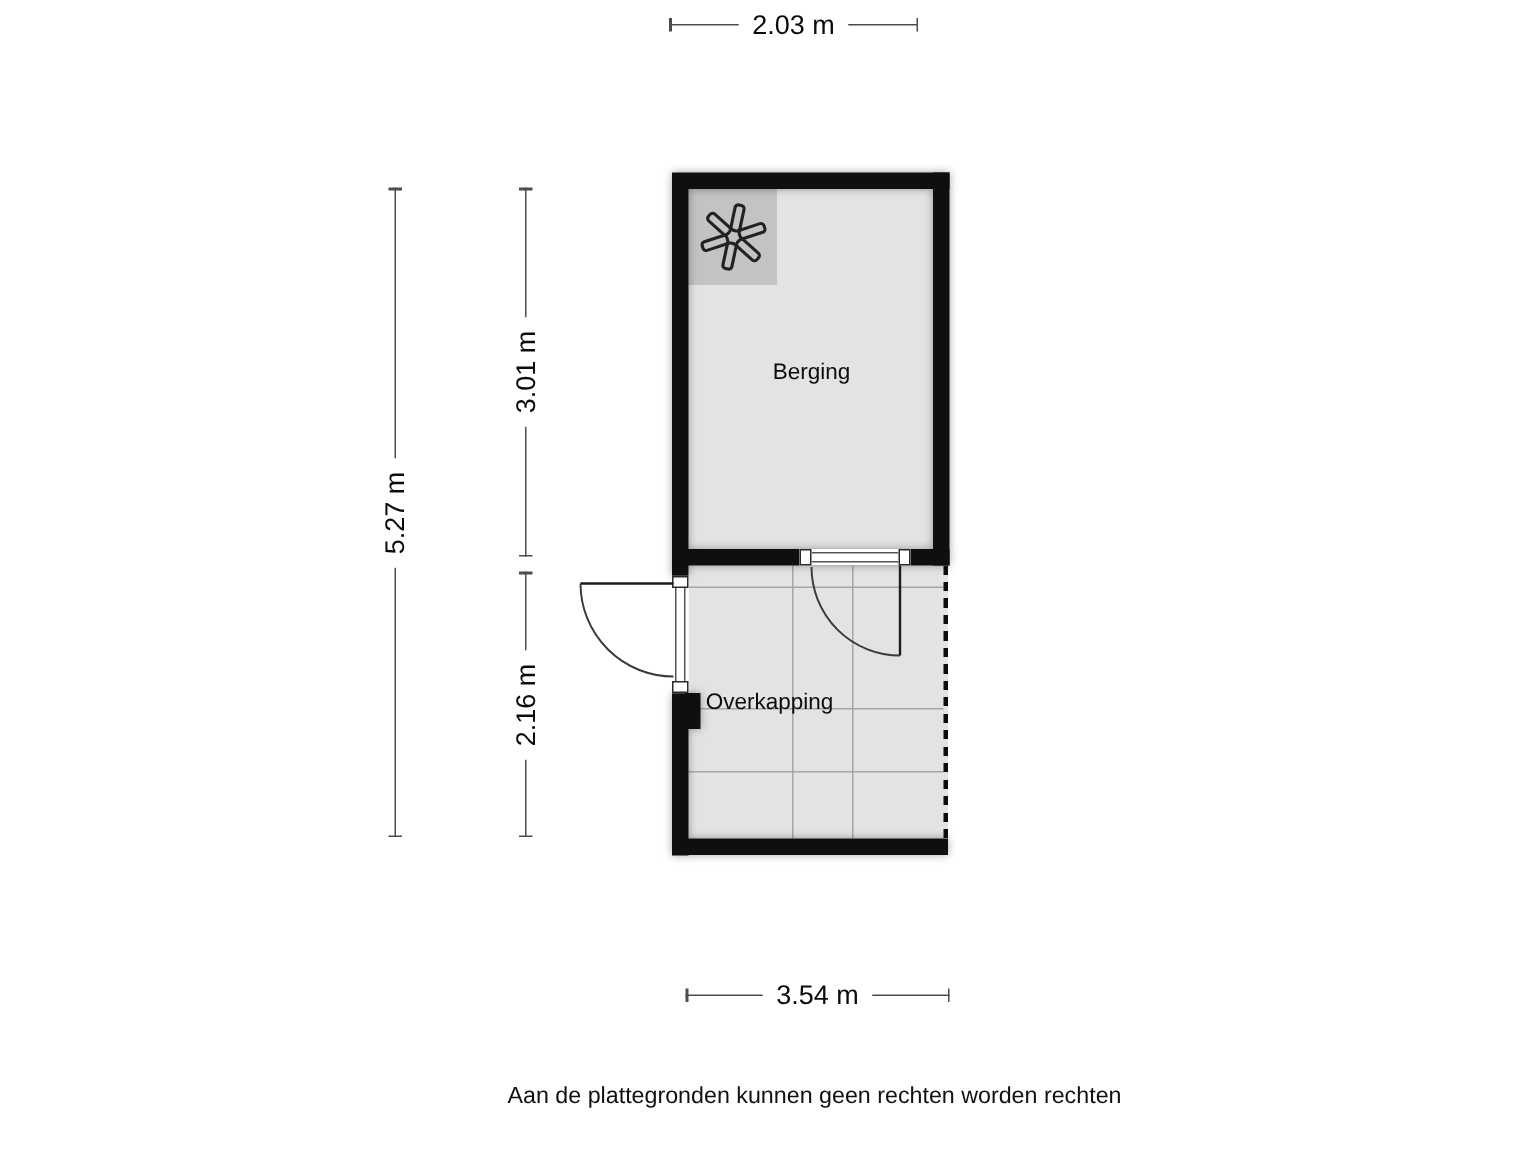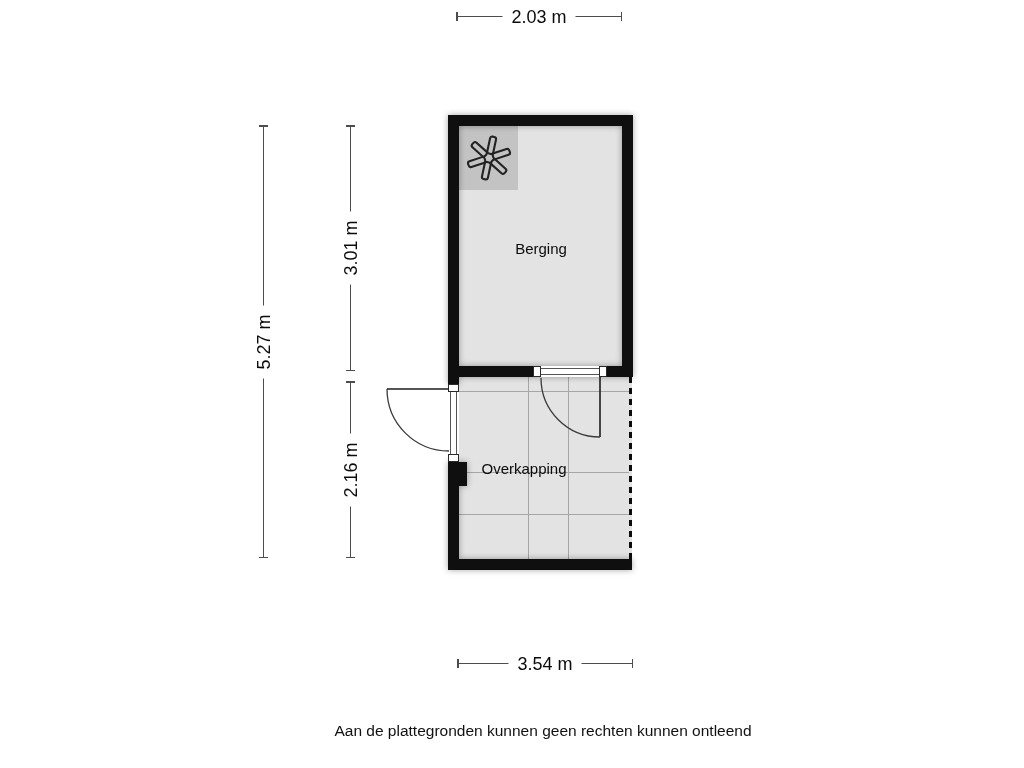--- a/index.html
+++ b/index.html
@@ -49,21 +49,21 @@
   .footer .l1{font-size:15.5px;line-height:22px;}
   .footer .l2{font-size:16px;line-height:22px;}
 
   svg{display:block;}
 </style>
 </head>
 <body>
 
 <div class="stage">
 
-  <div class="abs dim-h" style="left:456px;top:16px;width:166px;">
+  <div class="abs dim-h" style="left:446px;top:16px;width:166px;">
     <span class="tick-v" style="left:0;"></span>
     <span class="tick-v" style="right:0;"></span>
     <span class="dim-label">2.03 m</span>
   </div>
 
   <div class="abs dim-h" style="left:457px;top:663px;width:176px;">
     <span class="tick-v" style="left:0;"></span>
     <span class="tick-v" style="right:0;"></span>
     <span class="dim-label">3.54 m</span>
   </div>
@@ -137,19 +137,19 @@
   <svg class="abs" style="left:370px;top:360px;" width="270" height="110" viewBox="0 0 270 110">
 
     <line x1="230" y1="17" x2="230" y2="77" stroke="#1c1c1c" stroke-width="1.6"></line>
     <path d="M 171 18 A 59 59 0 0 0 230 77" fill="none" stroke="#3a3a3a" stroke-width="1.3"></path>
 
     <line x1="17" y1="29" x2="79" y2="29" stroke="#1c1c1c" stroke-width="1.6"></line>
     <path d="M 17 29 A 62 62 0 0 0 79 91" fill="none" stroke="#3a3a3a" stroke-width="1.3"></path>
   </svg>
 
   <span class="room-label" style="left:541px;top:248px;">Berging</span>
-  <span class="room-label" style="left:524px;top:468px;text-align:right;">Overkapping</span>
+  <span class="room-label" style="left:513px;top:468px;text-align:right;">Overkapping</span>
 
   <div class="footer">
-    <div class="l1">Aan de plattegronden kunnen geen rechten kunnen ontleend</div>
+    <div class="l1">Aan de plattegronden kunnen geen rechten worden rechten</div>
   </div>
 
 </div>
 
 </body></html>

